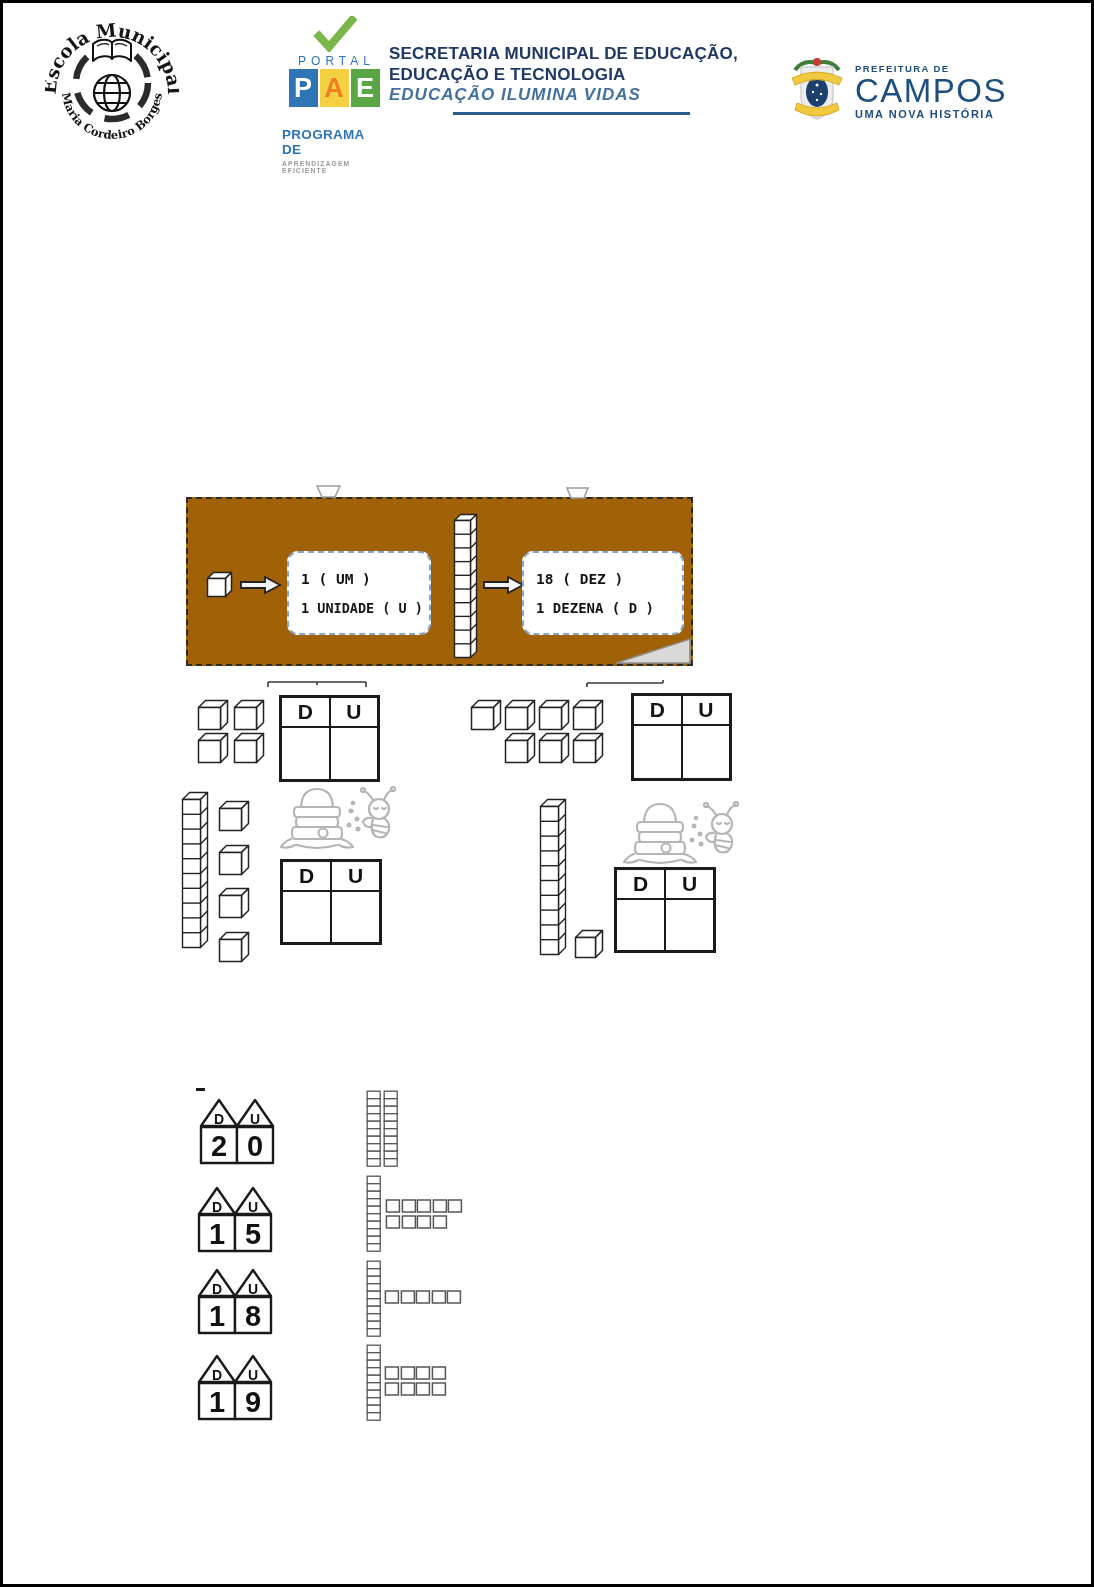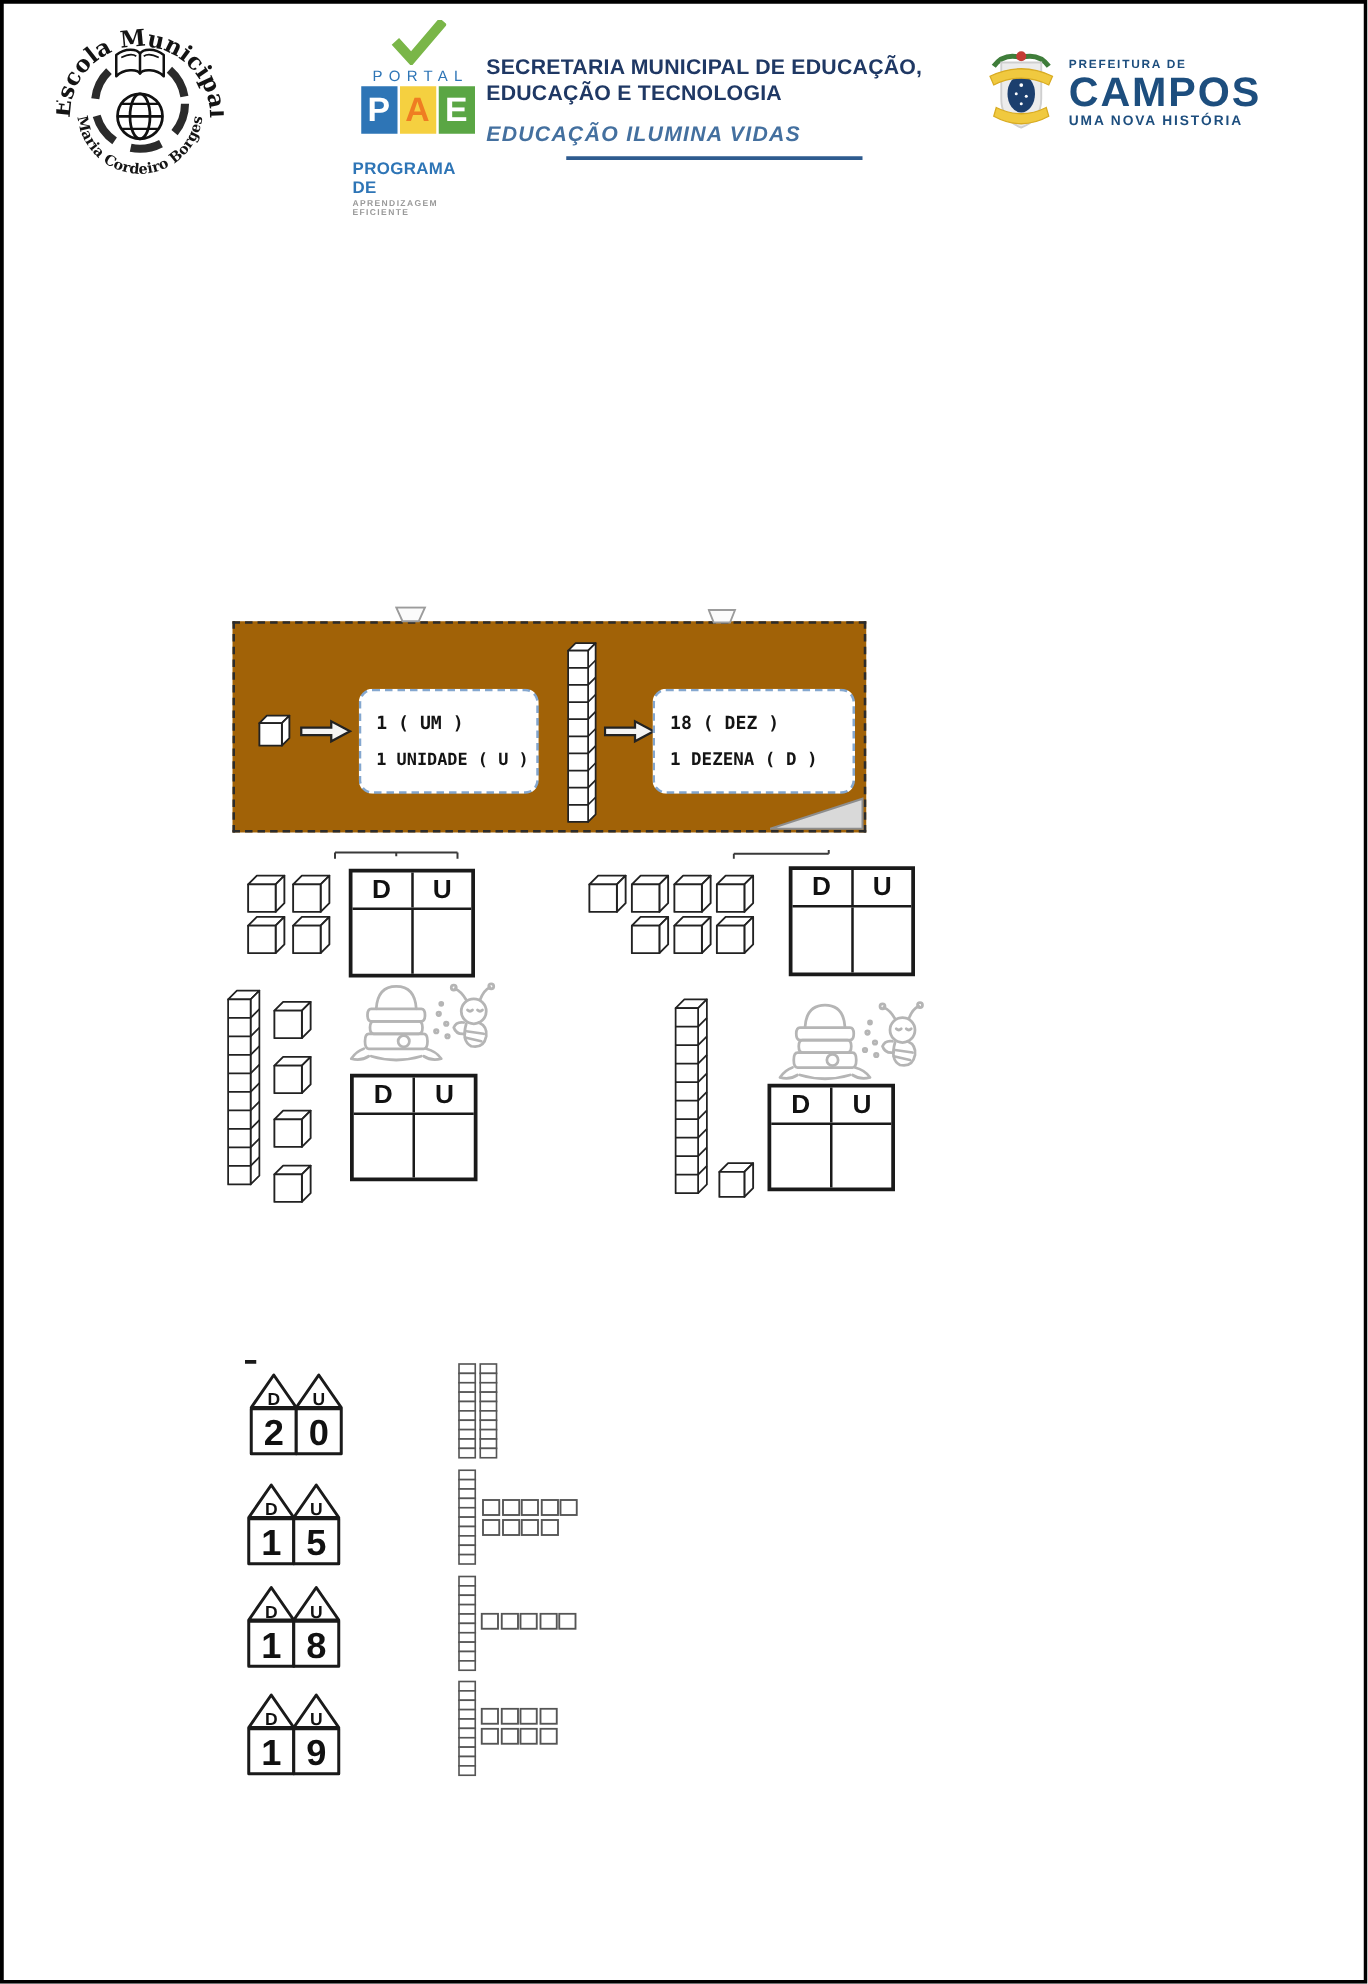--- a/index.html
+++ b/index.html
@@ -16,27 +16,27 @@
   .pae-blocks span{width:29px;height:38px;display:flex;align-items:center;justify-content:center;
         font-weight:bold;font-size:27px;font-family:"Liberation Sans",sans-serif}
   .pae-p{background:#2e75b6;color:#fff}
   .pae-a{background:#f5d040;color:#ef7d22}
   .pae-e{background:#5aa644;color:#fff}
   .pae-prog{color:#2e75b6;font-weight:bold;font-size:13.5px;margin-top:20px;letter-spacing:.3px}
   .pae-sub{color:#9a9a9a;font-weight:bold;font-size:6.8px;letter-spacing:1.1px;margin-top:3px}
 
   .sec{width:364px;text-align:left}
   .sec-t{color:#1f3864;font-weight:bold;font-size:17px;line-height:21px;letter-spacing:.2px}
-  .sec-tag{color:#44709f;font-style:italic;font-weight:bold;font-size:17px;letter-spacing:1px;margin-top:13px}
+  .sec-tag{color:#44709f;font-style:italic;font-weight:bold;font-size:17px;letter-spacing:1px;}
   .sec-rule{width:237px;height:2.5px;background:#2e5b8f;margin:7px auto 0}
 
   .campos{display:flex;align-items:center;gap:10px}
   .campos-txt{display:flex;flex-direction:column;color:#1d4e7e}
   .campos-pre{font-weight:bold;font-size:9.5px;letter-spacing:1.4px}
-  .campos-name{font-weight:bold;font-size:33px;letter-spacing:1.5px;line-height:34px}
+  .campos-name{font-weight:normal;font-size:33px;letter-spacing:1.5px;line-height:34px}
   .campos-tag{font-weight:bold;font-size:11px;letter-spacing:1.5px}
 
   
   .legend{border:2.2px dashed #2b2b2b;background:#a16207}
   .bluebox{position:absolute;border:2px dashed #84a7cf;border-radius:11px;background:#fff;
            display:flex;flex-direction:column;justify-content:center;gap:13px;padding:8px 12px}
   .bluebox div{font-family:"DejaVu Sans Mono",monospace;font-weight:bold;color:#141414;white-space:nowrap}
 
   
   .du{border:3px solid #1a1a1a;background:#fff;display:flex;flex-direction:column}
@@ -92,21 +92,21 @@
     <div class="pae-sub">APRENDIZAGEM EFICIENTE</div>
   </div>
 
   <div class="abs sec" style="left:386px;top:40px">
     <div class="sec-t">SECRETARIA MUNICIPAL DE EDUCAÇÃO,</div>
     <div class="sec-t">EDUCAÇÃO E TECNOLOGIA</div>
     <div class="sec-tag">EDUCAÇÃO ILUMINA VIDAS</div>
     <div class="sec-rule"></div>
   </div>
 
-  <div class="abs campos" style="left:786px;top:34px">
+  <div class="abs campos" style="left:786px;top:51px">
     <svg width="56" height="74" viewBox="0 0 56 74">
       <path d="M6 16 Q14 5 28 9 Q42 5 50 16" fill="none" stroke="#3f7d3a" stroke-width="4"></path>
       <circle cx="28" cy="8" r="4" fill="#c43c35"></circle>
       <path d="M12 13 h32 v29 q0 17 -16 23 q-16 -6 -16 -23 Z" fill="#ececec" stroke="#cfcfcf" stroke-width="1.5"></path>
       <ellipse cx="28" cy="38" rx="11" ry="15" fill="#1c3f6e"></ellipse>
       <circle cx="28" cy="31" r="1.5" fill="#fff"></circle>
         <circle cx="24" cy="38" r="1.2" fill="#fff"></circle>
       <circle cx="32" cy="40" r="1.2" fill="#fff"></circle>
         <circle cx="28" cy="46" r="1.2" fill="#fff"></circle>
       <path d="M3 24 Q28 12 53 24 L50 31 Q28 20 6 31 Z" fill="#f0c93f" stroke="#d8ab22" stroke-width="1"></path>

